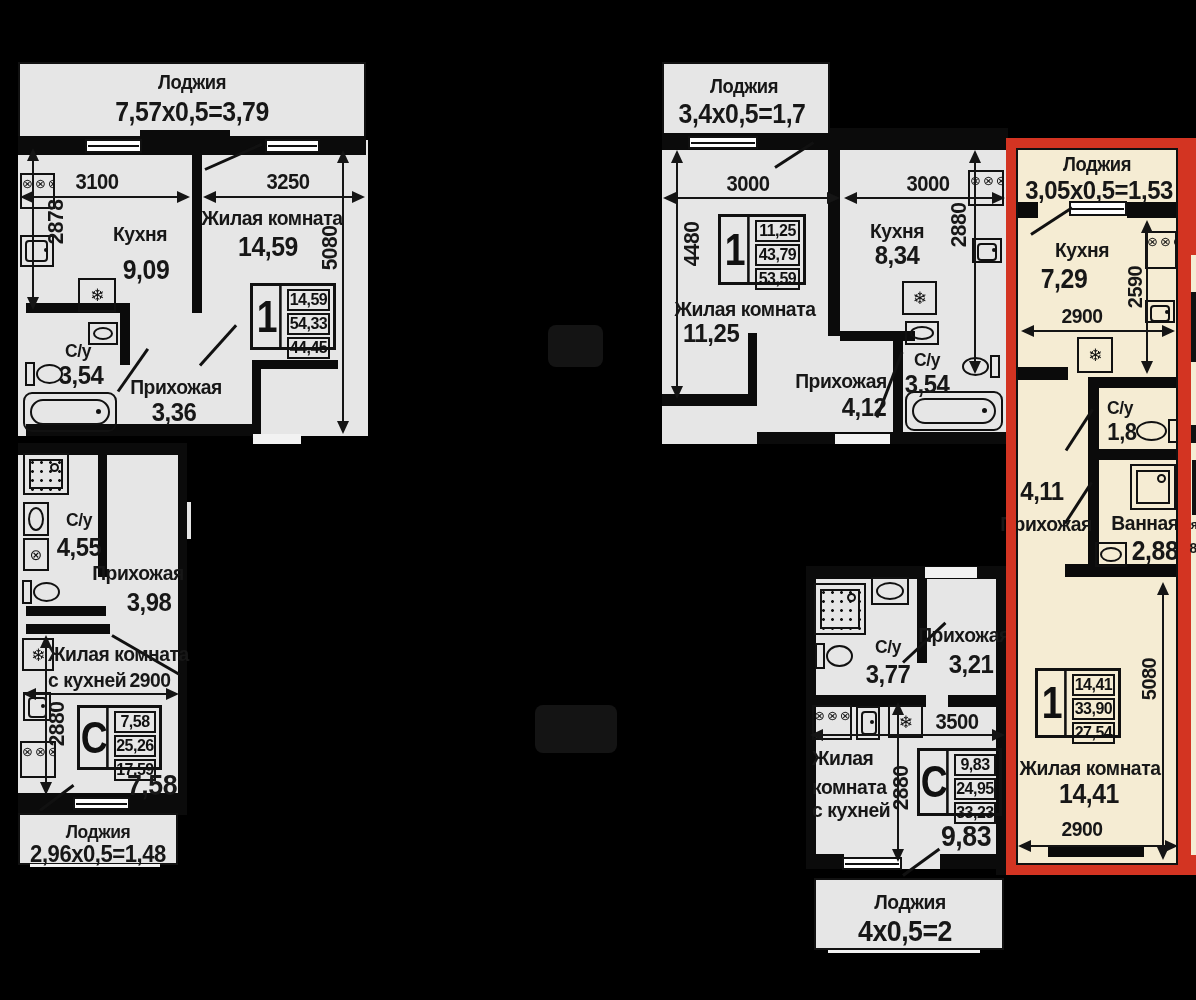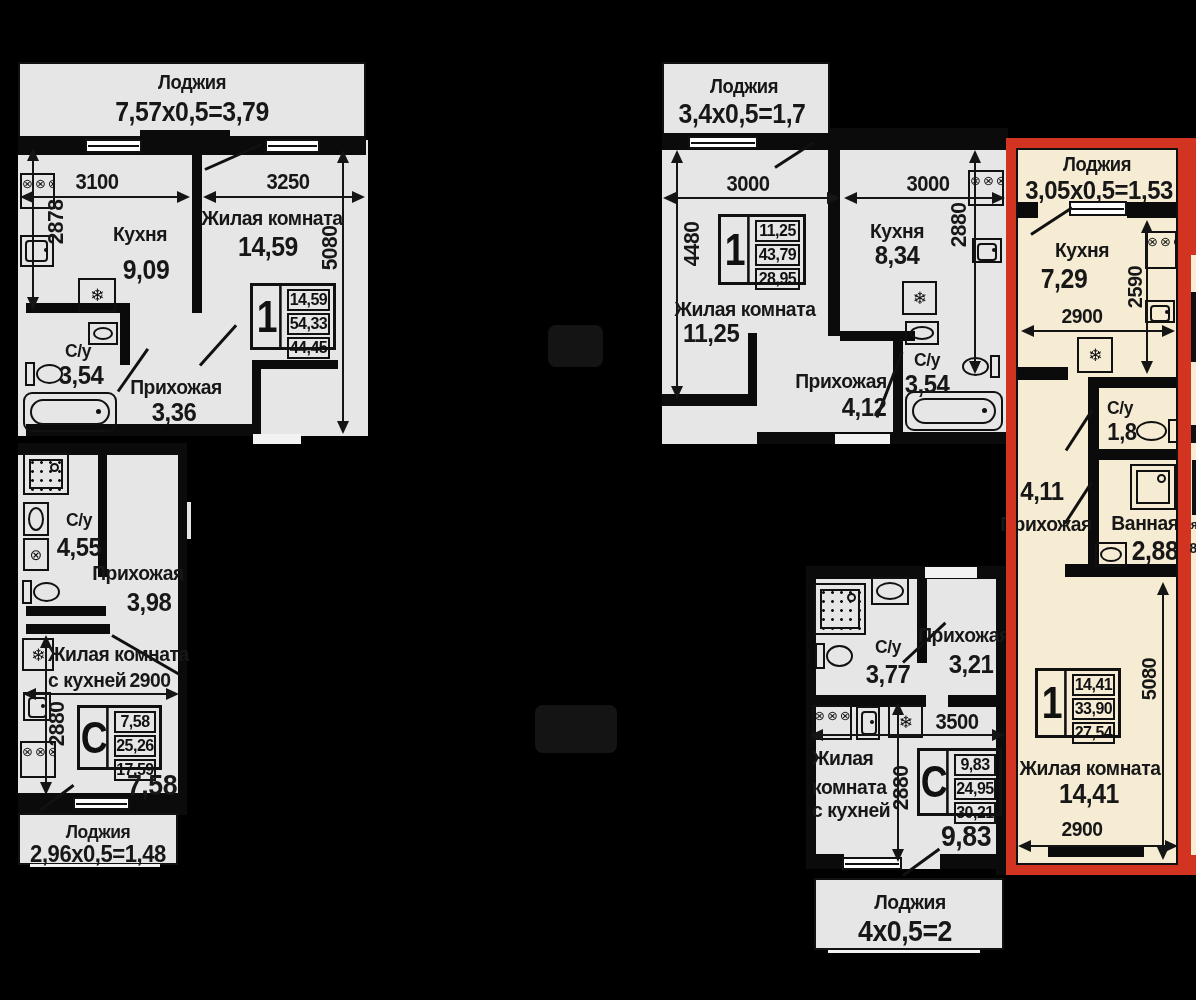--- a/index.html
+++ b/index.html
@@ -186,21 +186,21 @@
   <div class="dimh" style="left:846px;top:197px;width:157px"></div>
   <div class="lbl rot" style="left:692px;top:244px;font-size:22px">4480</div>
   <div class="dimv" style="left:676px;top:152px;height:245px"></div>
   <div class="lbl rot" style="left:959px;top:225px;font-size:22px">2880</div>
   <div class="dimv" style="left:974px;top:152px;height:220px"></div>
   <div class="card" style="left:718px;top:214px;width:88px;height:71px">
     <div class="type">1</div>
     <div class="rows">
       <div class="row">11,25</div>
       <div class="row">43,79</div>
-      <div class="row">28,95</div>
+      <div class="row">53,59</div>
     </div>
   </div>
   <div class="lbl" style="left:745px;top:308px;font-size:21px">Жилая комната</div>
   <div class="lbl left" style="left:683px;top:333px;font-size:26px">11,25</div>
   <div class="lbl" style="left:897px;top:230px;font-size:21px">Кухня</div>
   <div class="lbl" style="left:897px;top:255px;font-size:26px">8,34</div>
   <div class="lbl" style="left:841px;top:380px;font-size:21px">Прихожая</div>
   <div class="lbl" style="left:864px;top:407px;font-size:26px">4,12</div>
   <div class="lbl" style="left:927px;top:359px;font-size:19px">С/у</div>
   <div class="lbl" style="left:927px;top:384px;font-size:26px">3,54</div>
@@ -238,21 +238,21 @@
   <div class="lbl left" style="left:812px;top:757px;font-size:21px">Жилая</div>
   <div class="lbl left" style="left:812px;top:786px;font-size:21px">комната</div>
   <div class="lbl left" style="left:812px;top:809px;font-size:21px">с кухней</div>
   <div class="lbl rot" style="left:901px;top:788px;font-size:22px">2880</div>
   <div class="dimv" style="left:897px;top:704px;height:156px"></div>
   <div class="card" style="left:917px;top:748px;width:85px;height:68px">
     <div class="type">С</div>
     <div class="rows">
       <div class="row">9,83</div>
       <div class="row">24,95</div>
-      <div class="row">30,21</div>
+      <div class="row">33,23</div>
     </div>
   </div>
   <div class="lbl" style="left:966px;top:836px;font-size:29px">9,83</div>
   <div class="lbl" style="left:910px;top:901px;font-size:21px">Лоджия</div>
   <div class="lbl" style="left:905px;top:931px;font-size:29px">4х0,5=2</div>
 
   <div class="hfill" style="left:1006px;top:138px;width:182px;height:737px"></div>
   <div class="w" style="left:1018px;top:202px;width:20px;height:16px"></div>
   <div class="w" style="left:1127px;top:202px;width:50px;height:16px"></div>
   <div class="window" style="left:1069px;top:201px;width:58px;height:15px"></div>

